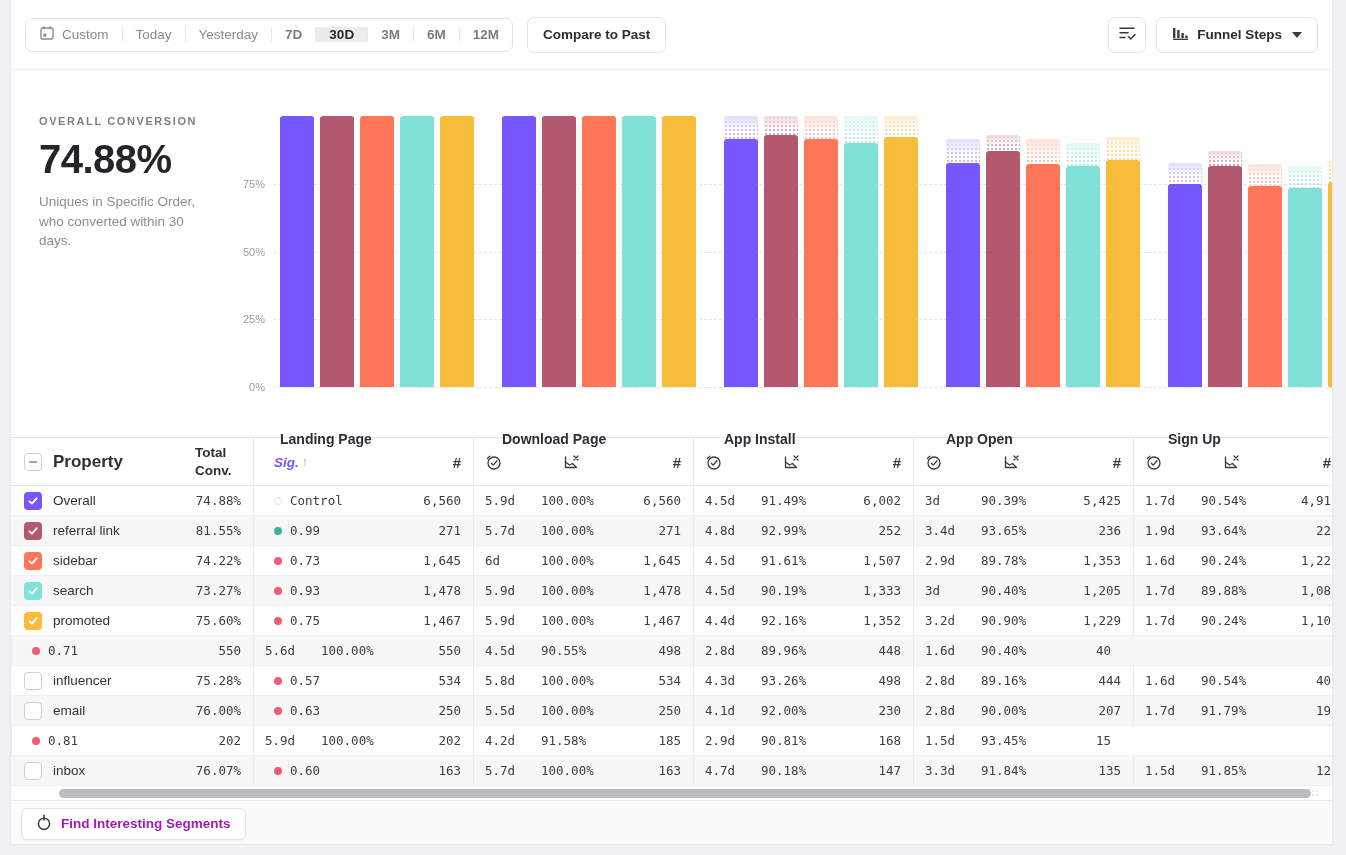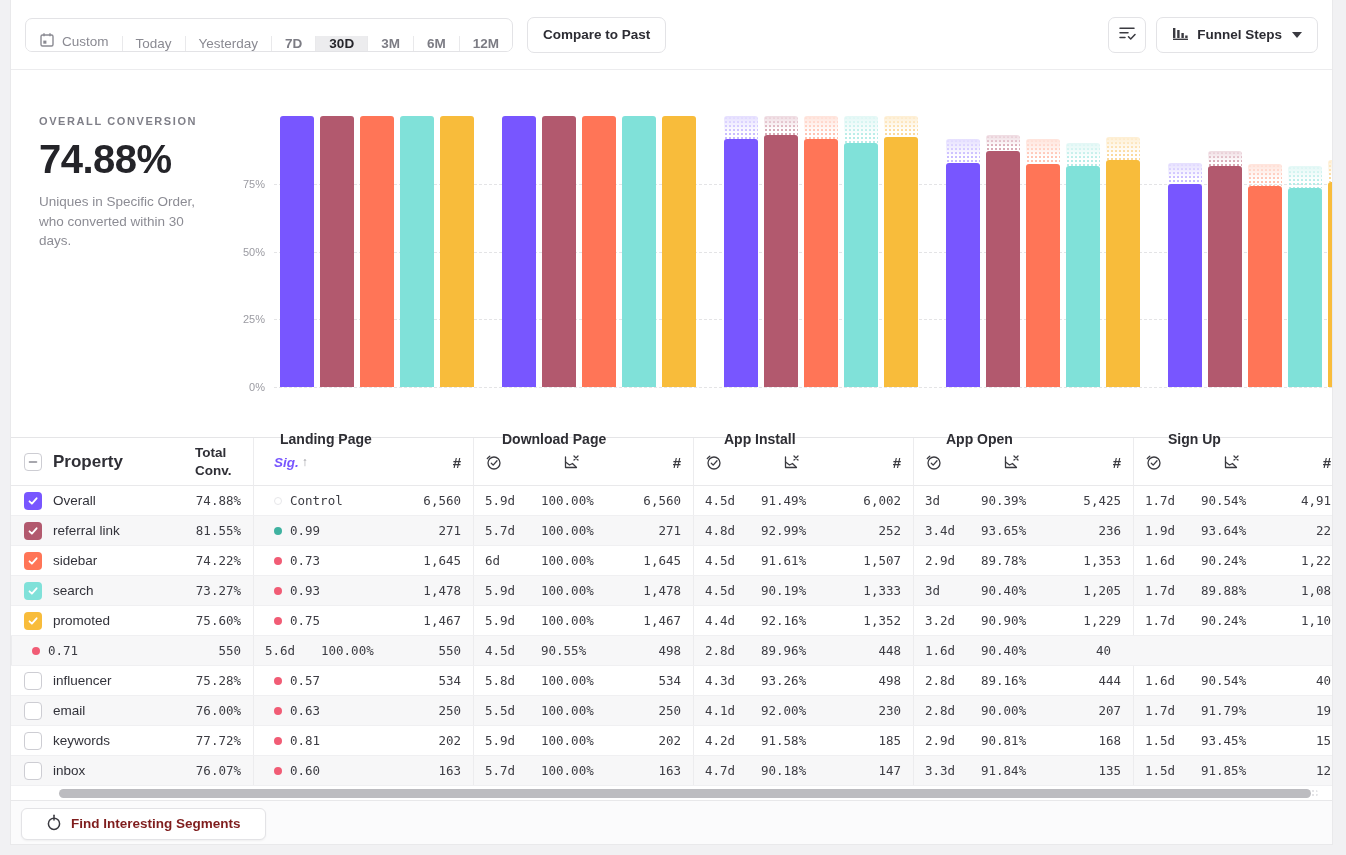--- a/index.html
+++ b/index.html
@@ -3,21 +3,21 @@
 <meta charset="utf-8">
 <style>
   * { margin:0; padding:0; box-sizing:border-box; }
   html,body { width:1346px; height:855px; }
   body { font-family:"Liberation Sans", sans-serif; background:#f1f1f3; position:relative; overflow:hidden; }
   .card { position:absolute; left:10px; top:0; width:1323px; height:845px; background:#fff;
           border:1px solid #e9e9eb; border-top:none; overflow:hidden; }
 
   
   .toolbar { height:70px; border-bottom:1px solid #ececee; display:flex; align-items:center; padding:0 14px; }
-  .seg { display:flex; align-items:flex-end; border:1px solid #e3e3e6; border-radius:7px; height:34px; overflow:hidden; background:#fff; }
+  .seg { display:flex; align-items:center; border:1px solid #e3e3e6; border-radius:7px; height:34px; overflow:hidden; background:#fff; }
   .seg-btn { display:flex; align-items:center; gap:7px; padding:0 13px; font-size:13.5px; color:#8a8a92;
              background:#fff; border:none; border-left:1px solid #e9e9eb; cursor:pointer; font-family:inherit; }
   .seg-btn:first-child { border-left:none; }
   .seg-btn.abbr { font-weight:600; color:#7c7c84; }
   .seg-btn.active { background:#ececee; color:#26262b; font-weight:700; }
   .btn { display:flex; align-items:center; gap:8px; height:36px; padding:0 15px; background:#fff;
          border:1px solid #e3e3e6; border-radius:7px; font-size:13.5px; font-weight:700; color:#2c2c33;
          cursor:pointer; font-family:inherit; }
   .compare { margin-left:14px; }
   .toolbar-right { margin-left:auto; display:flex; align-items:center; gap:10px; }
@@ -70,22 +70,22 @@
   .dot.control { background:#fff; border:1.5px solid #e7e7ea; }
   .hicon { justify-self:start; display:flex; }
   .hicon.mid { justify-self:start; margin-left:22px; }
 
   
   .hscroll { height:14px; position:relative; background:#fff; }
   .hscroll .track { position:absolute; left:48px; right:14px; top:3px; height:9px; border-radius:5px;
       background-image:radial-gradient(#e4e4e7 1px, transparent 1.2px); background-size:4px 4px; }
   .hscroll .thumb { position:absolute; left:48px; top:3px; width:1252px; height:9px; border-radius:5px; background:#bcbcc0; }
   .footer { height:46px; border-top:1px solid #e8e8ea; background:#fbfbfc; display:flex; align-items:center; padding:0 10px; }
-  .footer-btn { display:flex; align-items:center; gap:9px; height:32px; padding:0 24px; background:#fff;
-      border:1px solid #e3e3e6; border-radius:6px; font-size:13.5px; font-weight:700; color:#7f1d1d;
+  .footer-btn { display:flex; align-items:center; gap:9px; height:32px; padding:0 14px; background:#fff;
+      border:1px solid #e3e3e6; border-radius:6px; font-size:13.5px; font-weight:700; color:#a21caf;
       box-shadow:0 1px 2px rgba(0,0,0,0.05); cursor:pointer; font-family:inherit; }
   .footer-msg { font-size:13.5px; font-weight:700; color:#3b3b41; margin-left:22px; }
 </style>
 </head>
 <body>
 
 <div class="card">
 
   <div class="toolbar">
     <div class="seg" id="seg">
@@ -645,25 +645,20 @@
             <div class="mono">90.00%</div>
             <div class="mono num-right">207</div>
           </div>
           <div class="gcell">
             <div class="mono">1.7d</div>
             <div class="mono">91.79%</div>
             <div class="mono num-right">19</div>
           </div>
         </div>
         <div class="trow">
-          <div class="cellA">
-            <div class="checkbox"></div>
-            <div class="prop-name">keywords</div>
-            <div class="mono total-val">77.72%</div>
-          </div>
           <div class="gcell sig-cell">
             <div class="sig-wrap">
               <span class="dot" style="background: rgb(241, 92, 117);"></span>
               <span class="mono">0.81</span>
             </div>
             <div class="mono num-right">202</div>
           </div>
           <div class="gcell">
             <div class="mono">5.9d</div>
             <div class="mono">100.00%</div>

